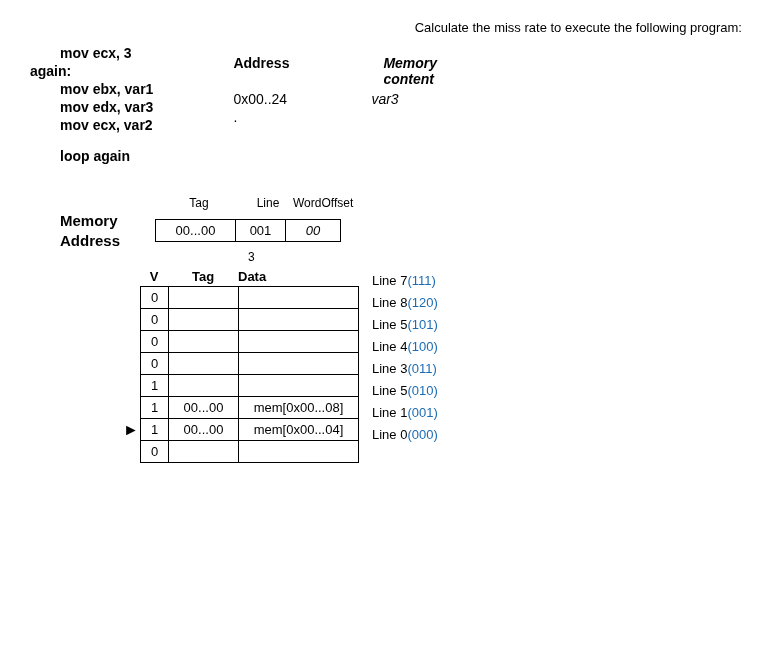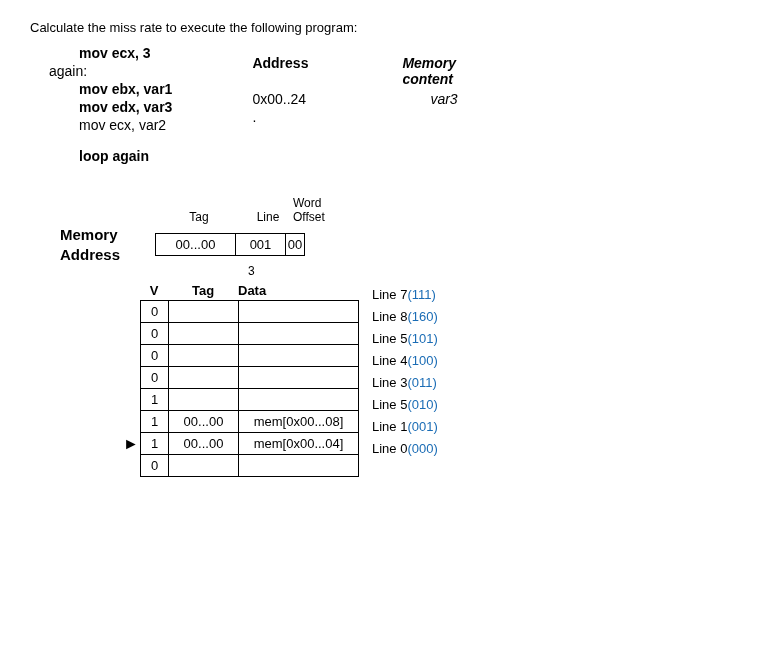--- a/index.html
+++ b/index.html
@@ -8,51 +8,51 @@
       font-size: 14px;
       background: #fff;
       color: #000;
       width: 772px;
       min-height: 650px;
       padding: 20px 30px;
     }
     .instruction-text {
       font-size: 13px;
       margin-bottom: 10px;
+      text-align: right;
     }
     .code-section {
       display: flex;
       gap: 80px;
       margin-bottom: 20px;
     }
     .code-block {
       font-family: Arial, sans-serif;
       font-size: 14px;
-      margin-left: 19px;
     }
     .code-line {
       margin-bottom: 2px;
       white-space: nowrap;
     }
     .code-indent {
       padding-left: 30px;
     }
     .memory-table-section {
       margin-top: 10px;
     }
     .mem-header {
       display: flex;
       gap: 60px;
       font-weight: bold;
       font-size: 14px;
       margin-bottom: 4px;
     }
     .mem-row {
       display: flex;
-      gap: 88px;
+      gap: 48px;
       font-size: 14px;
       margin-bottom: 2px;
     }
     .addr-col { width: 90px; }
     .content-col { width: 80px; font-style: italic; }
 
     
     .diagram-section {
       margin-top: 30px;
       display: flex;
@@ -77,21 +77,22 @@
     }
     .bit-box-tag {
       width: 80px;
       border-right: none;
     }
     .bit-box-line {
       width: 50px;
       border-right: none;
     }
     .bit-box-word {
-      width: 20px;
+      width: 56px;
+      font-style: italic;
     }
 
     
     .cache-area {
       display: flex;
       align-items: flex-start;
       margin-top: 5px;
       margin-left: 80px;
     }
     .cache-table-wrap {
@@ -144,30 +145,30 @@
 
 <div class="instruction-text">Calculate the miss rate to execute the following program:</div>
 
 <div class="code-section">
 
   <div class="code-block">
     <div class="code-line code-indent">
       <span style="font-weight:bold">mov  ecx, 3</span>
     </div>
     <div class="code-line">
-      <span style="font-weight:normal">again:</span>
+      <span style="font-weight:bold">again:</span>
     </div>
     <div class="code-line code-indent">
       <span style="font-weight:bold">mov  ebx, var1</span>
     </div>
     <div class="code-line code-indent">
       <span style="font-weight:bold">mov  edx, var3</span>
     </div>
     <div class="code-line code-indent">
-      <span style="font-weight:normal">mov  ecx, var2</span>
+      <span style="font-weight:bold">mov  ecx, var2</span>
     </div>
     <div class="code-line" style="margin-top:15px;">
       <span style="font-weight:bold; padding-left:30px;">loop  again</span>
     </div>
   </div>
 
   <div class="memory-table-section">
     <div class="mem-header">
       <span class="addr-col">Address</span>
       <span class="content-col">Memory content</span>
@@ -181,21 +182,21 @@
       <span class="content-col"></span>
     </div>
   </div>
 </div>
 
 <div class="diagram-section">
 
   <div style="display:flex; margin-left:95px; margin-bottom:1px; font-size:12px; align-items:flex-end;">
     <div style="width:88px; text-align:center;">Tag</div>
     <div style="width:50px; text-align:center;">Line</div>
-    <div style="display:flex; flex-direction:column; align-items:flex-start; width:40px;">
+    <div style="display:flex; flex-direction:row; align-items:flex-end; width:40px;">
       <span>Word</span>
       <span>Offset</span>
     </div>
   </div>
 
   <div style="display:flex; align-items:center;">
     <div style="font-size:15px; font-weight:bold; line-height:1.3; width:90px; margin-right:5px;">Memory<br>Address</div>
     <div class="bit-fields">
       <div class="bit-box bit-box-tag">00...00</div>
       <div class="bit-box bit-box-line">001</div>
@@ -260,21 +261,21 @@
       </table>
     </div>
 
     <div class="line-labels" id="line-labels-container">
         <div class="line-label-item">
           <span>Line 7 </span>
           <span class="blue-text">(111)</span>
         </div>
         <div class="line-label-item">
           <span>Line 8 </span>
-          <span class="blue-text">(160)</span>
+          <span class="blue-text">(120)</span>
         </div>
         <div class="line-label-item">
           <span>Line 5 </span>
           <span class="blue-text">(101)</span>
         </div>
         <div class="line-label-item">
           <span>Line 4 </span>
           <span class="blue-text">(100)</span>
         </div>
         <div class="line-label-item">

